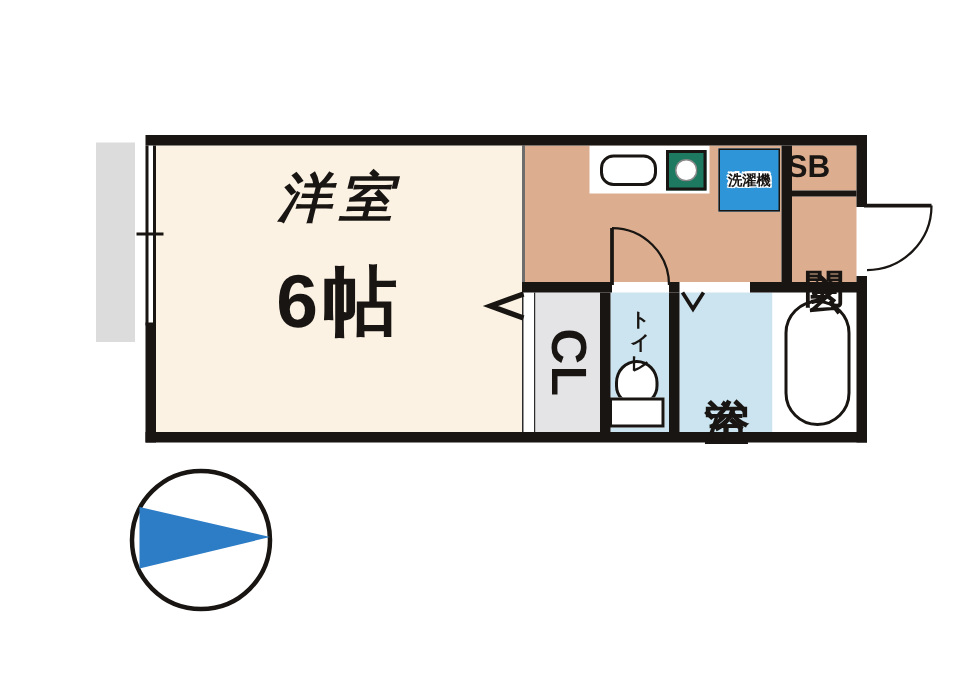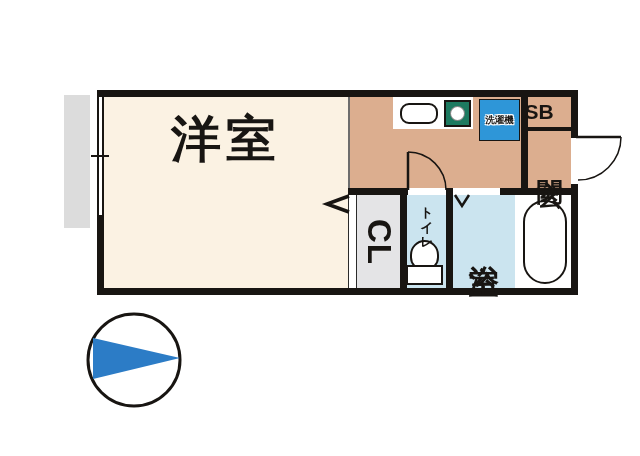--- a/index.html
+++ b/index.html
@@ -14,21 +14,21 @@
   .room-kitchen{background:var(--kitchen,#DCAE8F);}
   .room-wet{background:var(--wet-room,#CBE4EF);}
   .room-closet{background:var(--closet,#E4E4E6);}
   .room-white{background:#fff;}
   .balcony{background:var(--balcony,#DCDCDC);}
   .appliance{background:var(--appliance,#2E96D8);border:1.5px solid #181512;
     display:flex;align-items:center;justify-content:center;}
   .appliance .lbl{font-size:9.5px;font-weight:bold;color:#181512;letter-spacing:0;
     text-shadow:-1px -1px 0 #fff,1px -1px 0 #fff,-1px 1px 0 #fff,1px 1px 0 #fff,0 1px 0 #fff,0 -1px 0 #fff;}
   .big-label{width:244px;text-align:center;font-weight:bold;line-height:1;}
-  .big-label .l1{font-size:50px;letter-spacing:5px;}
+  .big-label .l1{font-size:36px;letter-spacing:5px;font-style:italic;}
   .big-label .l2{font-size:50px;letter-spacing:3px;margin-top:26px;}
   .vtext{writing-mode:vertical-rl;text-orientation:upright;font-weight:bold;}
   .flexc{display:flex;align-items:center;justify-content:center;}
   .counter{background:#fff;}
   .sink{background:#fff;border:2px solid #181512;border-radius:9px;}
   .stove{background:var(--stove,#1D7A60);border:2px solid #181512;}
   .burner{position:absolute;left:4px;top:4px;width:13px;height:13px;border-radius:50%;
     background:#fff;border:1px solid rgba(20,20,20,.5);}
   .tub{background:#fff;border:2.5px solid #181512;border-radius:22px;}
   .toilet-bowl{background:#fff;border:2px solid #181512;border-radius:50% 50% 42% 42%;}
@@ -107,20 +107,21 @@
     <path d="M455,195 L462,206 L469,195" fill="none" stroke="#181512" stroke-width="2.5"></path>
 
     <g>
       <circle cx="134" cy="360" r="46" fill="#ffffff" stroke="#181512" stroke-width="3"></circle>
       <polygon points="93,338 93,379 180,358" fill="var(--compass,#2C7CC6)"></polygon>
     </g>
   </svg>
 
   <div class="abs big-label" style="left:104px;top:114px;">
     <div class="l1">洋室</div>
+    <div class="l2">6帖</div>
   </div>
 
   <div class="abs flexc" style="left:528px;top:97px;width:22px;height:30px;font-weight:bold;font-size:21px;">
     <span>SB</span>
   </div>
 
   <div class="abs flexc" style="left:528px;top:130px;width:43px;height:60px;">
     <span class="vtext" style="font-size:26px;line-height:1.05;">玄関</span>
   </div>
 

